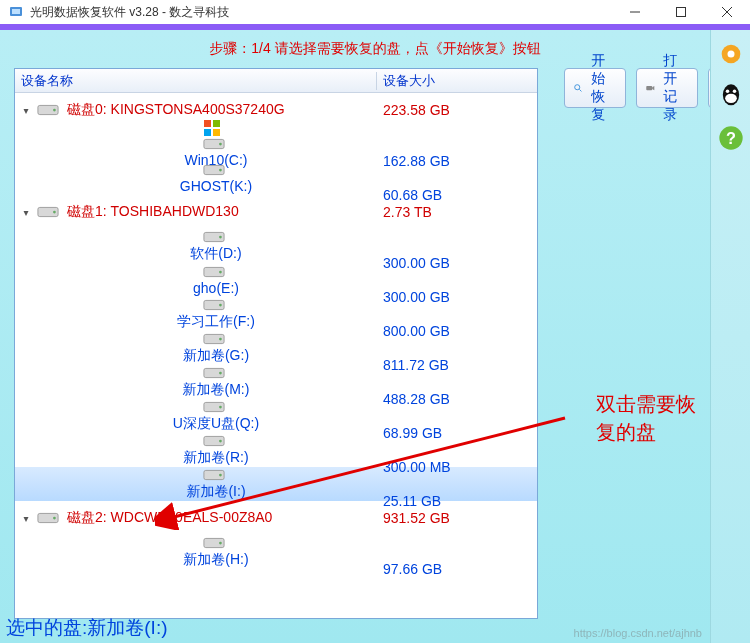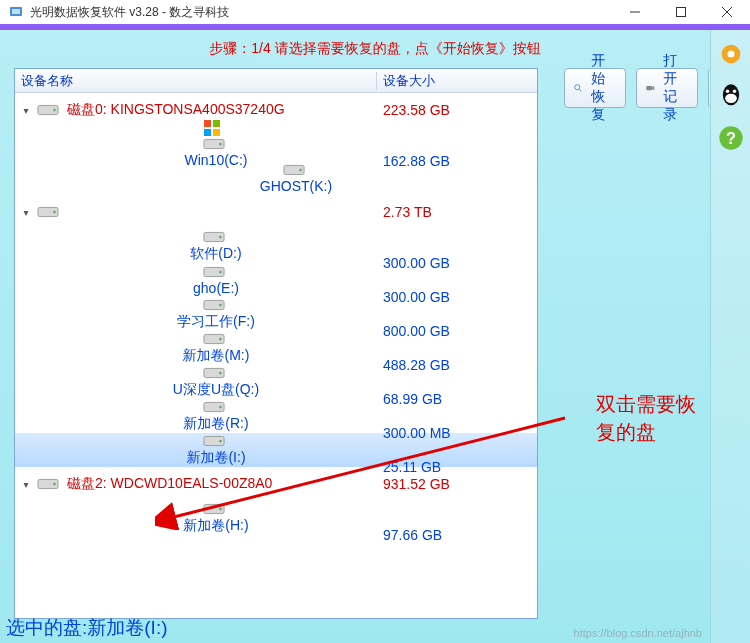--- a/index.html
+++ b/index.html
@@ -121,30 +121,32 @@
           <div class="row vol-row">
             <div class="name-col">
               <span class="drive-icon">
                 <svg viewBox="0 0 24 16">
                   <rect x="1" y="3" width="22" height="10" rx="2" fill="#d8d8d8" stroke="#999"></rect>
                   <circle cx="19" cy="8" r="1.5" fill="#6a6"></circle>
                 </svg>
               </span>
               <span class="label-text">GHOST(K:)</span>
             </div>
+            <div class="size-col">60.68 GB</div>
           </div>
           <div class="row disk-row">
             <div class="name-col">
               <span class="expander">▾</span>
               <span class="drive-icon">
                 <svg viewBox="0 0 24 16">
                   <rect x="1" y="3" width="22" height="10" rx="2" fill="#d8d8d8" stroke="#999"></rect>
                   <circle cx="19" cy="8" r="1.5" fill="#6a6"></circle>
                 </svg>
               </span>
+              <span class="label-text">磁盘1: TOSHIBAHDWD130</span>
             </div>
             <div class="size-col">2.73 TB</div>
           </div>
           <div class="row vol-row">
             <div class="name-col">
               <span class="drive-icon">
                 <svg viewBox="0 0 24 16">
                   <rect x="1" y="3" width="22" height="10" rx="2" fill="#d8d8d8" stroke="#999"></rect>
                   <circle cx="19" cy="8" r="1.5" fill="#6a6"></circle>
                 </svg>
@@ -169,20 +171,32 @@
             <div class="name-col">
               <span class="drive-icon">
                 <svg viewBox="0 0 24 16">
                   <rect x="1" y="3" width="22" height="10" rx="2" fill="#d8d8d8" stroke="#999"></rect>
                   <circle cx="19" cy="8" r="1.5" fill="#6a6"></circle>
                 </svg>
               </span>
               <span class="label-text">学习工作(F:)</span>
             </div>
             <div class="size-col">800.00 GB</div>
+          </div>
+          <div class="row vol-row">
+            <div class="name-col">
+              <span class="drive-icon">
+                <svg viewBox="0 0 24 16">
+                  <rect x="1" y="3" width="22" height="10" rx="2" fill="#d8d8d8" stroke="#999"></rect>
+                  <circle cx="19" cy="8" r="1.5" fill="#6a6"></circle>
+                </svg>
+              </span>
+              <span class="label-text">新加卷(G:)</span>
+            </div>
+            <div class="size-col">811.72 GB</div>
           </div>
           <div class="row vol-row">
             <div class="name-col">
               <span class="drive-icon">
                 <svg viewBox="0 0 24 16">
                   <rect x="1" y="3" width="22" height="10" rx="2" fill="#d8d8d8" stroke="#999"></rect>
                   <circle cx="19" cy="8" r="1.5" fill="#6a6"></circle>
                 </svg>
               </span>
               <span class="label-text">新加卷(M:)</span>

